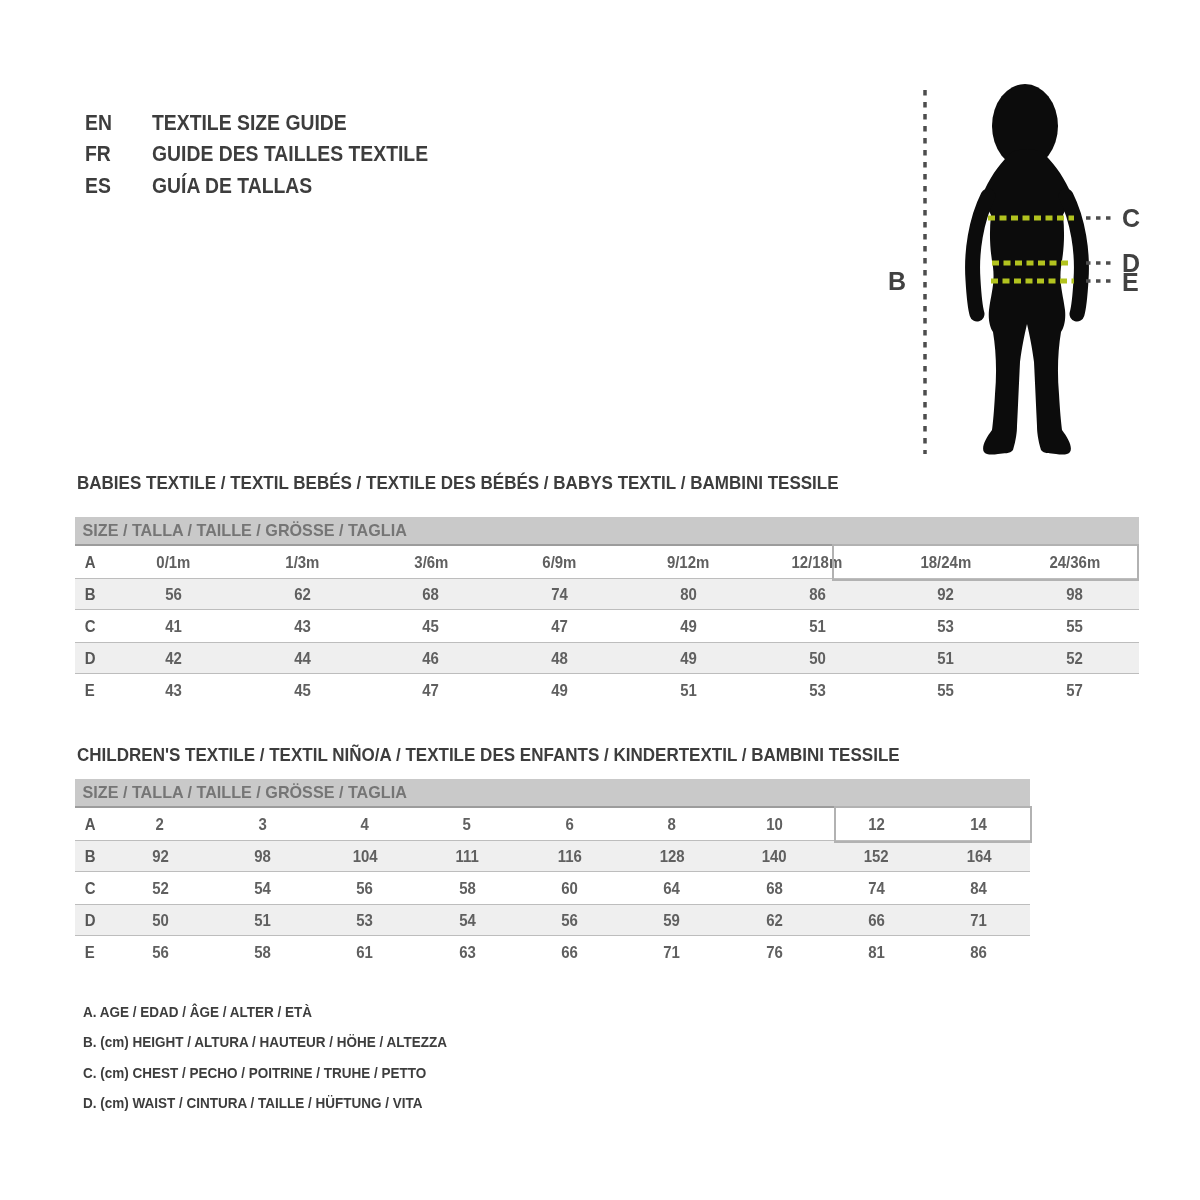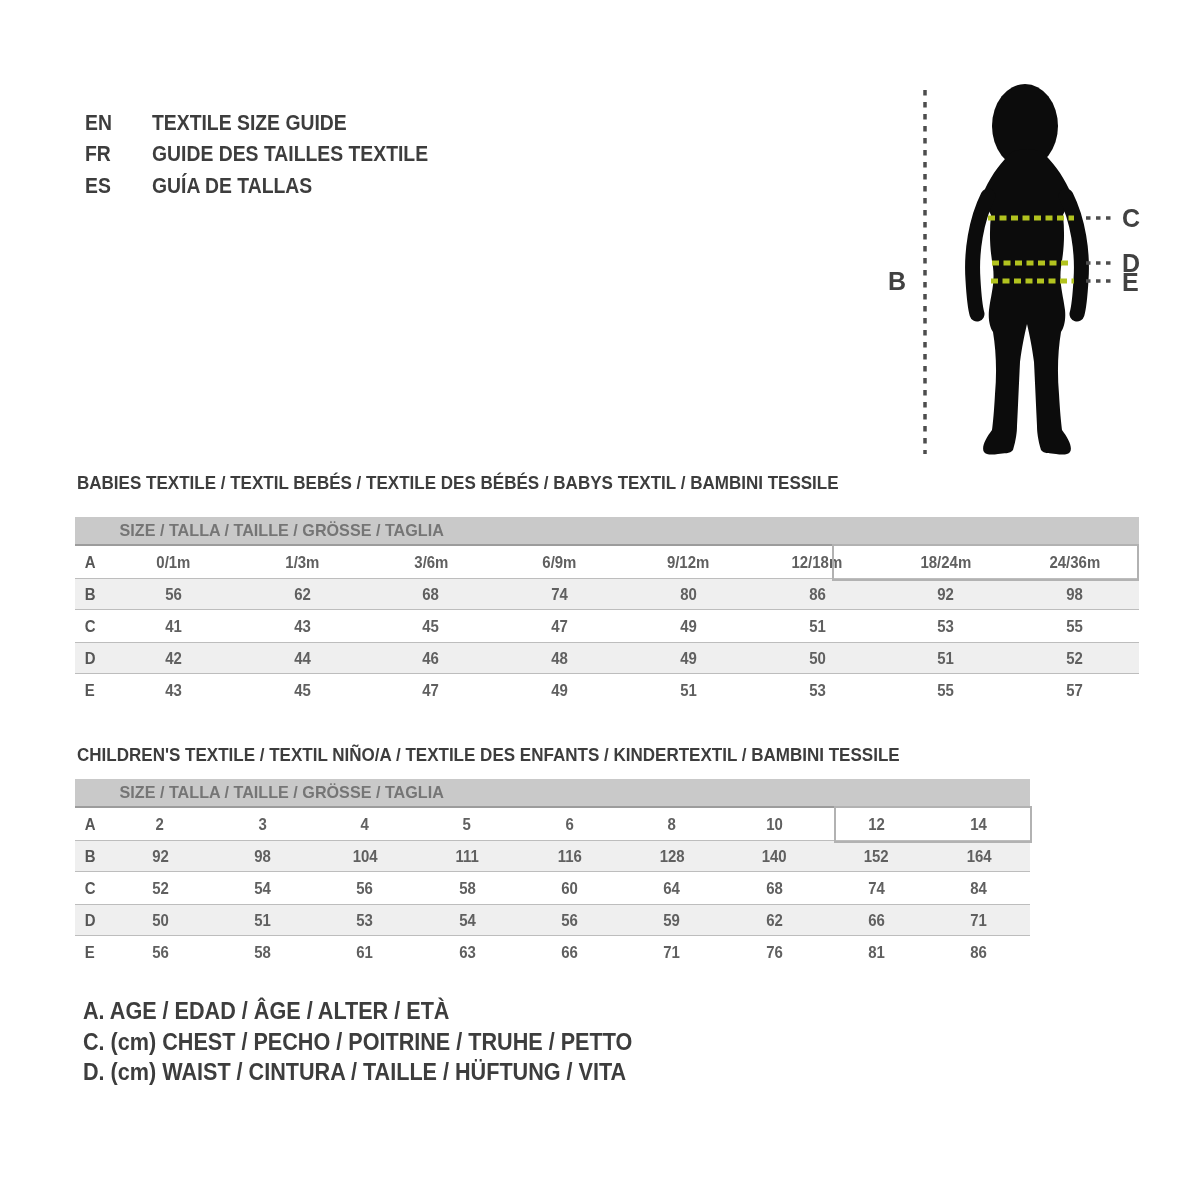--- a/index.html
+++ b/index.html
@@ -17,39 +17,39 @@
     transform:scaleX(0.88);transform-origin:left center;white-space:nowrap;}
   
   .figure{position:absolute;left:860px;top:40px;}
   .figure text{font-family:"Liberation Sans","DejaVu Sans",sans-serif;font-weight:700;fill:#414141;}
   
   .section-heading{position:absolute;font-size:18.5px;font-weight:700;color:#3d3d3d;
     transform:scaleX(0.92);transform-origin:left center;white-space:nowrap;}
   
   .table-wrap{position:absolute;}
   .thead{height:29px;background:#c9c9c9;border-bottom:2px solid #9c9c9c;
-    display:flex;align-items:center;box-sizing:border-box;padding-left:37px;}
+    display:flex;align-items:center;box-sizing:border-box;}
   .thead .hspan{font-size:17px;font-weight:700;color:#757575;padding-left:8px;
     transform:scaleX(0.95);transform-origin:left center;white-space:nowrap;}
   .trow{display:grid;grid-template-columns:34px repeat(var(--cols),1fr);
     height:32px;align-items:center;box-sizing:border-box;}
   .trow.stripe{background:#efefef;border-top:1px solid #bdbdbd;border-bottom:1px solid #bdbdbd;}
   .tcell{text-align:center;font-size:17px;font-weight:700;color:#606060;line-height:1;}
   .tcell .cnd{display:inline-block;transform:scaleX(0.88);}
   .tlabel{text-align:left;padding-left:9px;color:#565656;}
   .hl-box{position:absolute;border:2px solid #b2b2b2;background:transparent;z-index:2;pointer-events:none;}
   .hl-babies{left:757px;top:27px;width:303px;height:33px;}
   .hl-children{left:759px;top:27px;width:194px;height:33px;}
   #babies-table{left:75px;top:495px;width:1064px;}
   #children-table{left:75px;top:757px;width:955px;}
   #babies-heading{left:77px;top:450px;}
   #children-heading{left:77px;top:722px;}
   
   .legend{position:absolute;left:83px;top:974px;}
-  .legend-item{height:30.5px;display:flex;align-items:center;font-size:24px;font-weight:700;color:#3d3d3d;}
+  .legend-item{height:30.5px;display:flex;align-items:center;font-size:15px;font-weight:700;color:#3d3d3d;}
   .legend-item span{transform:scaleX(0.9);transform-origin:left center;white-space:nowrap;}
 </style>
 </head>
 <body>
 
 <div id="canvas">
 
   <div class="lang-block">
     <div class="lang-row">
       <span class="lang-code">EN</span>
@@ -251,20 +251,23 @@
         </div>
       </div>
     <div class="hl-box hl-children"></div>
   </div>
 
   <div class="legend">
     <div class="legend-item">
         <span>A. AGE / EDAD / ÂGE / ALTER / ETÀ</span>
       </div>
     <div class="legend-item">
+        <span>B. (cm) HEIGHT / ALTURA / HAUTEUR / HÖHE / ALTEZZA</span>
+      </div>
+    <div class="legend-item">
         <span>C. (cm) CHEST / PECHO / POITRINE / TRUHE / PETTO</span>
       </div>
     <div class="legend-item">
         <span>D. (cm) WAIST / CINTURA / TAILLE / HÜFTUNG / VITA</span>
       </div>
   </div>
 
 </div>
 
 </body></html>

